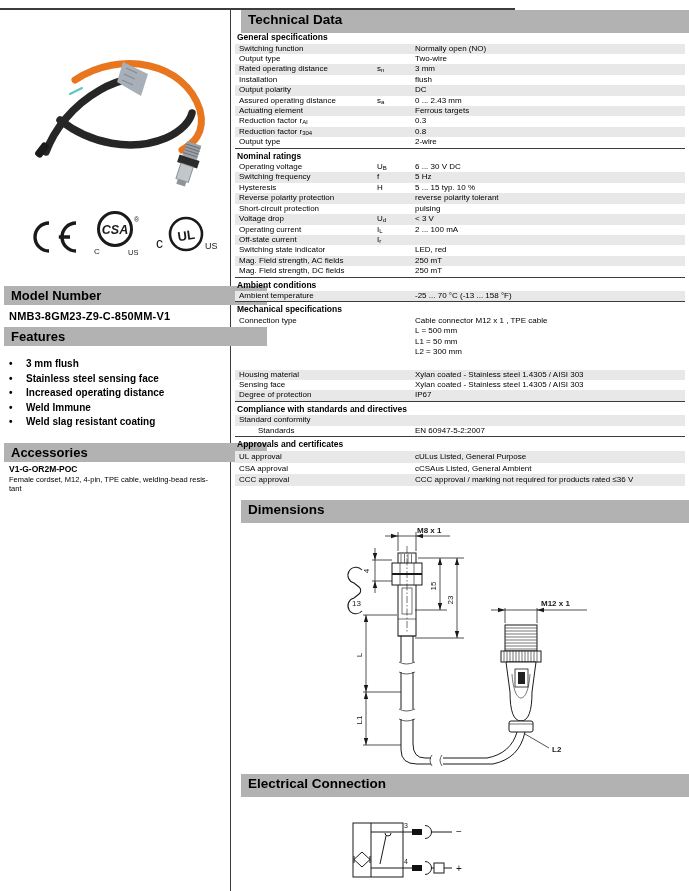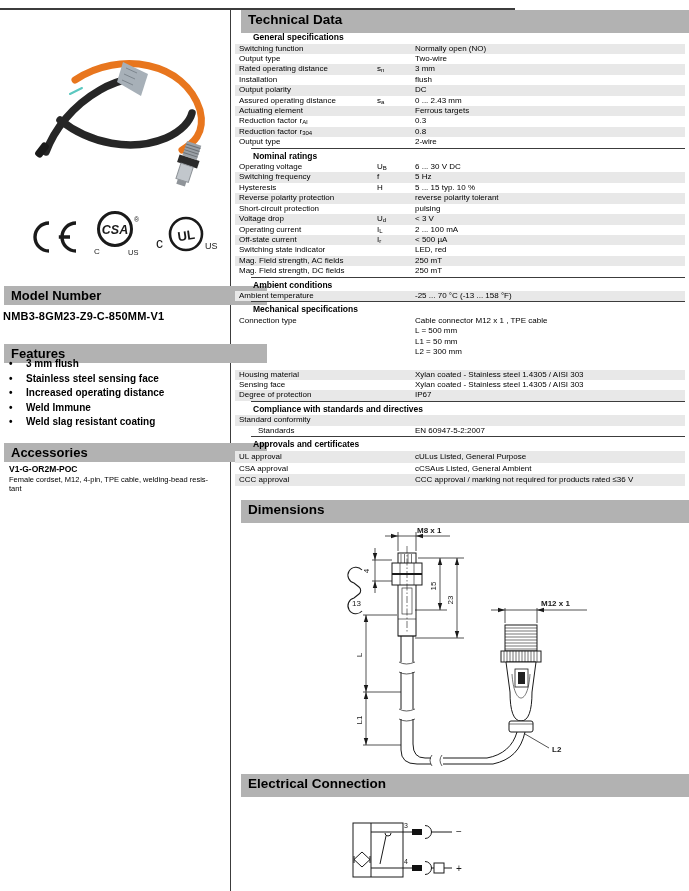--- a/index.html
+++ b/index.html
@@ -6,32 +6,32 @@
   .page{position:relative;width:689px;height:891px;background:#fff;overflow:hidden;
         font-family:"Liberation Sans",sans-serif;color:#000;}
   .top-rule{position:absolute;left:0;top:8px;width:515px;height:2px;background:#3c3c3c;}
   .col-divider{position:absolute;left:230px;top:10px;width:1px;height:881px;background:#3c3c3c;}
   .bar{position:absolute;background:#b2b2b2;font-weight:bold;color:#000;
        padding-left:7px;box-sizing:border-box;}
   .bar-left{left:4px;width:263px;height:19px;line-height:19px;font-size:13px;}
   .bar-right{left:241px;width:450px;height:23px;line-height:20px;font-size:13.5px;}
   .bar-tech{top:10px;}
   .bar-model{top:286px;}
-  .bar-features{top:344px;}
+  .bar-features{top:327px;}
   .bar-acc{top:443px;}
   .bar-dim{top:500px;}
   .bar-elec{top:774px;}
-  .model-value{position:absolute;left:3px;top:310px;font-weight:bold;font-size:11px;letter-spacing:.2px;}
+  .model-value{position:absolute;left:9px;top:310px;font-weight:bold;font-size:11px;letter-spacing:.2px;}
   .features-list{position:absolute;left:9px;top:357px;width:216px;}
   .feat{display:flex;font-weight:bold;font-size:10px;line-height:14.6px;}
   .feat .dot{width:17px;}
   .acc-title{position:absolute;left:9px;top:464px;font-weight:bold;font-size:8.5px;}
   .acc-desc{position:absolute;left:9px;top:475px;font-size:7.5px;line-height:9px;width:218px;}
   .tech-table{position:absolute;left:235px;top:31px;width:450px;}
-  .sec-h{font-weight:bold;font-size:8.5px;line-height:10.5px;padding:2px 0 1px 2px;border-top:1px solid #3c3c3c;margin-left:16px;}
+  .sec-h{font-weight:bold;font-size:8.5px;line-height:10.5px;padding:2px 0 1px 2px;border-top:1px solid #3c3c3c;}
   .tech-table .sec-h:first-child{border-top:none;padding-top:1px;}
   .row{display:flex;min-height:10.4px;font-size:8px;line-height:10.4px;}
   .row.shaded{background:#e8e8e8;}
   .row.tall{min-height:11.9px;line-height:11.9px;}
   .row .lab{width:142px;padding-left:4px;box-sizing:border-box;}
   .row.indent .lab{padding-left:23px;}
   .row .sym{width:38px;}
   .row .val{flex:1;}
   .spacer{height:12px;}
   sub{font-size:6px;line-height:0;vertical-align:-1px;}
@@ -246,23 +246,20 @@
       <div class="row">
         <span class="lab">Operating current</span>
         <span class="sym">I<sub>L</sub></span>
         <span class="val">
           <div>2 ... 100 mA</div>
         </span>
       </div>
       <div class="row shaded">
         <span class="lab">Off-state current</span>
         <span class="sym">I<sub>r</sub></span>
-        <span class="val">
-          <div>&lt; 500 µA</div>
-        </span>
       </div>
       <div class="row">
         <span class="lab">Switching state indicator</span>
         <span class="sym"></span>
         <span class="val">
           <div>LED, red</div>
         </span>
       </div>
       <div class="row shaded">
         <span class="lab">Mag. Field strength, AC fields</span>

